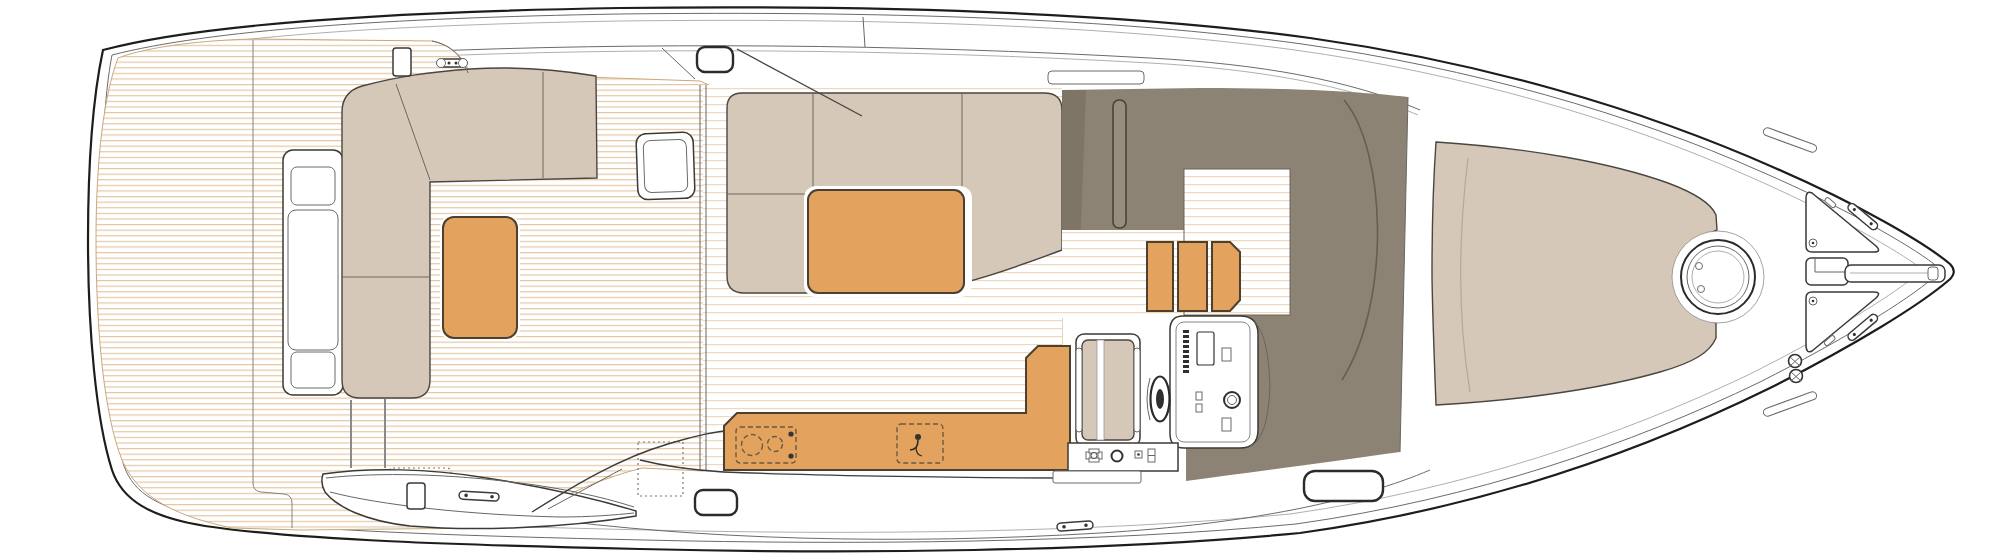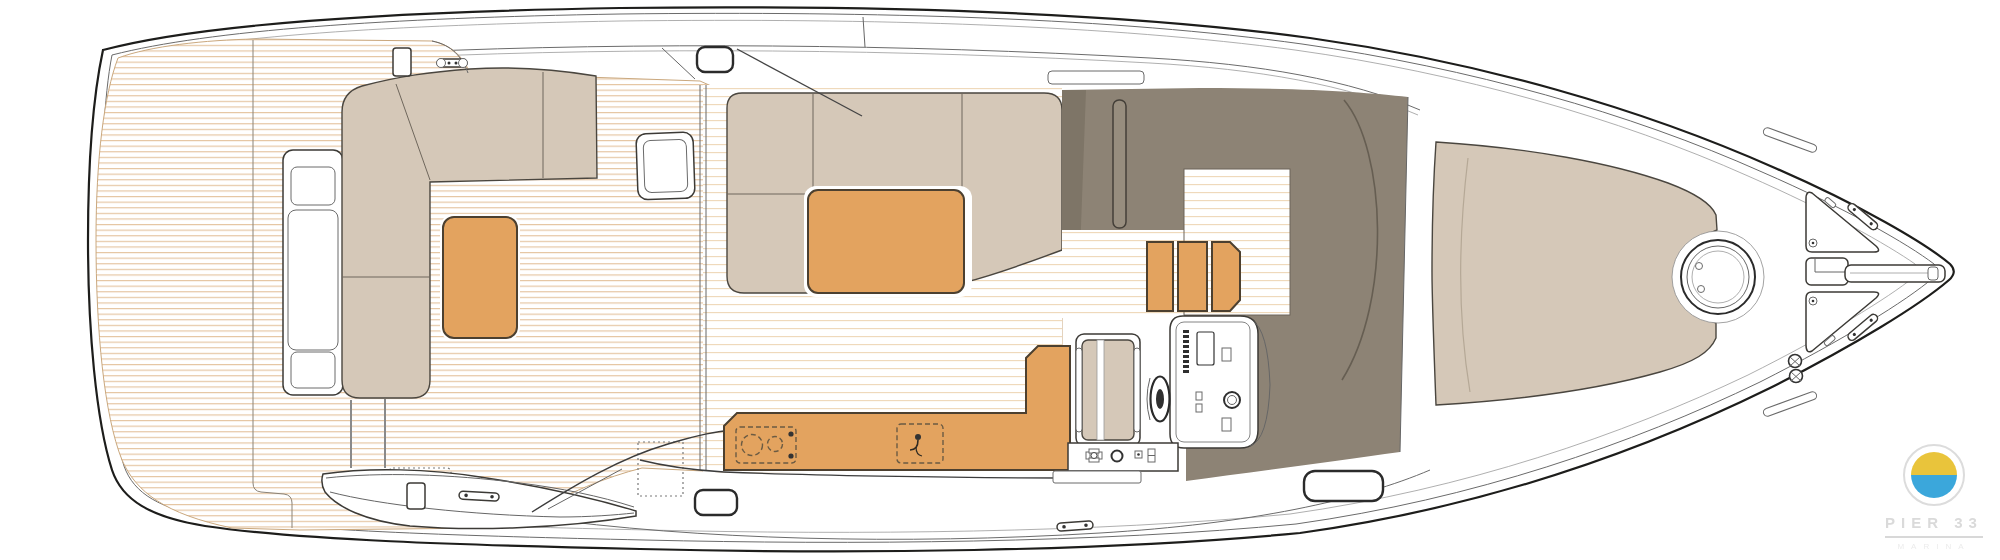--- a/index.html
+++ b/index.html
@@ -278,22 +278,14 @@
   <g>
     <g transform="rotate(-4 1075 526)">
       <rect x="1057" y="522" width="36" height="8" rx="4" class="white-fill" stroke-width="1.2"></rect>
       <circle cx="1064" cy="526" r="1.8" class="mark"></circle>
           <circle cx="1086" cy="526" r="1.8" class="mark"></circle>
     </g>
     <rect x="1304" y="471" width="79" height="30" rx="11" fill="#ffffff" stroke="#2b2b2b" stroke-width="2.4"></rect>
   </g>
 </svg>
 
-<div class="logo">
-  <div class="logo-disc">
-    <div class="logo-disc-inner"></div>
-  </div>
-  <div class="logo-text">PIER 33</div>
-  <div class="logo-rule"></div>
-  <div class="logo-sub">MARINA</div>
+
 </div>
 
-</div>
-
 </body></html>

